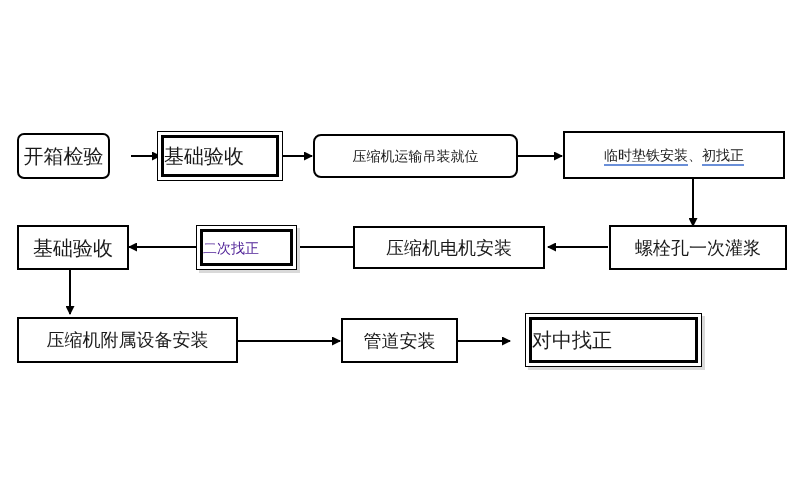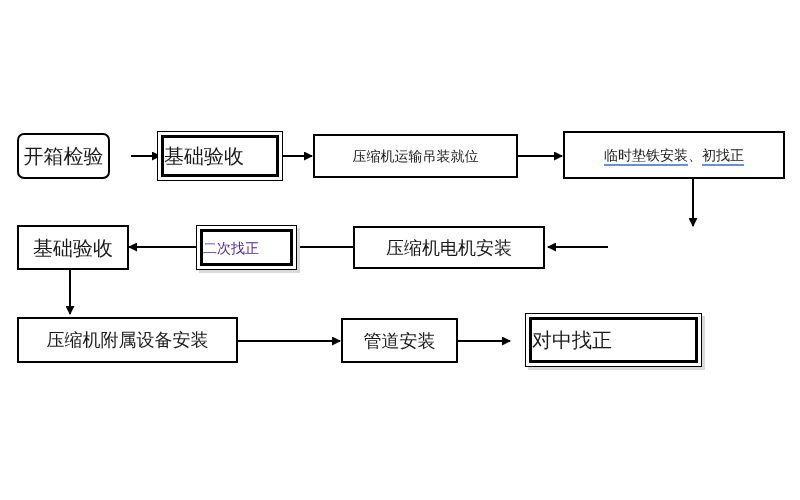--- a/index.html
+++ b/index.html
@@ -80,30 +80,33 @@
   <div class="node" style="left:17px;top:133px;width:93px;height:46px;border-radius:7px;">
     <span class="label t-xl">开箱检验</span>
   </div>
 
   <div class="node double" style="left:157px;top:131px;width:126px;height:50px;">
     <div class="inner">
       <span class="label t-xl">基础验收</span>
     </div>
   </div>
 
-  <div class="node" style="left:313px;top:134px;width:205px;height:44px;">
+  <div class="node" style="left:313px;top:134px;width:205px;height:44px;border-radius:8px;">
     <span class="label t-sm">压缩机运输吊装就位</span>
   </div>
 
   <div class="node" style="left:563px;top:131px;width:222px;height:48px;">
     <span class="label t-lg">
       <span class="u-blue">临时垫铁安装</span><span>、</span><span class="u-blue">初找正</span>
     </span>
   </div>
 
+  <div class="node" style="left:609px;top:225px;width:178px;height:45px;">
+    <span class="label t-md">螺栓孔一次灌浆</span>
+  </div>
 
   <div class="node" style="left:353px;top:226px;width:192px;height:43px;">
     <span class="label t-md">压缩机电机安装</span>
   </div>
 
   <div class="node double shadow" style="left:196px;top:225px;width:101px;height:45px;">
     <div class="inner">
       <span class="label t-sm gray">二次找正</span>
     </div>
   </div>

